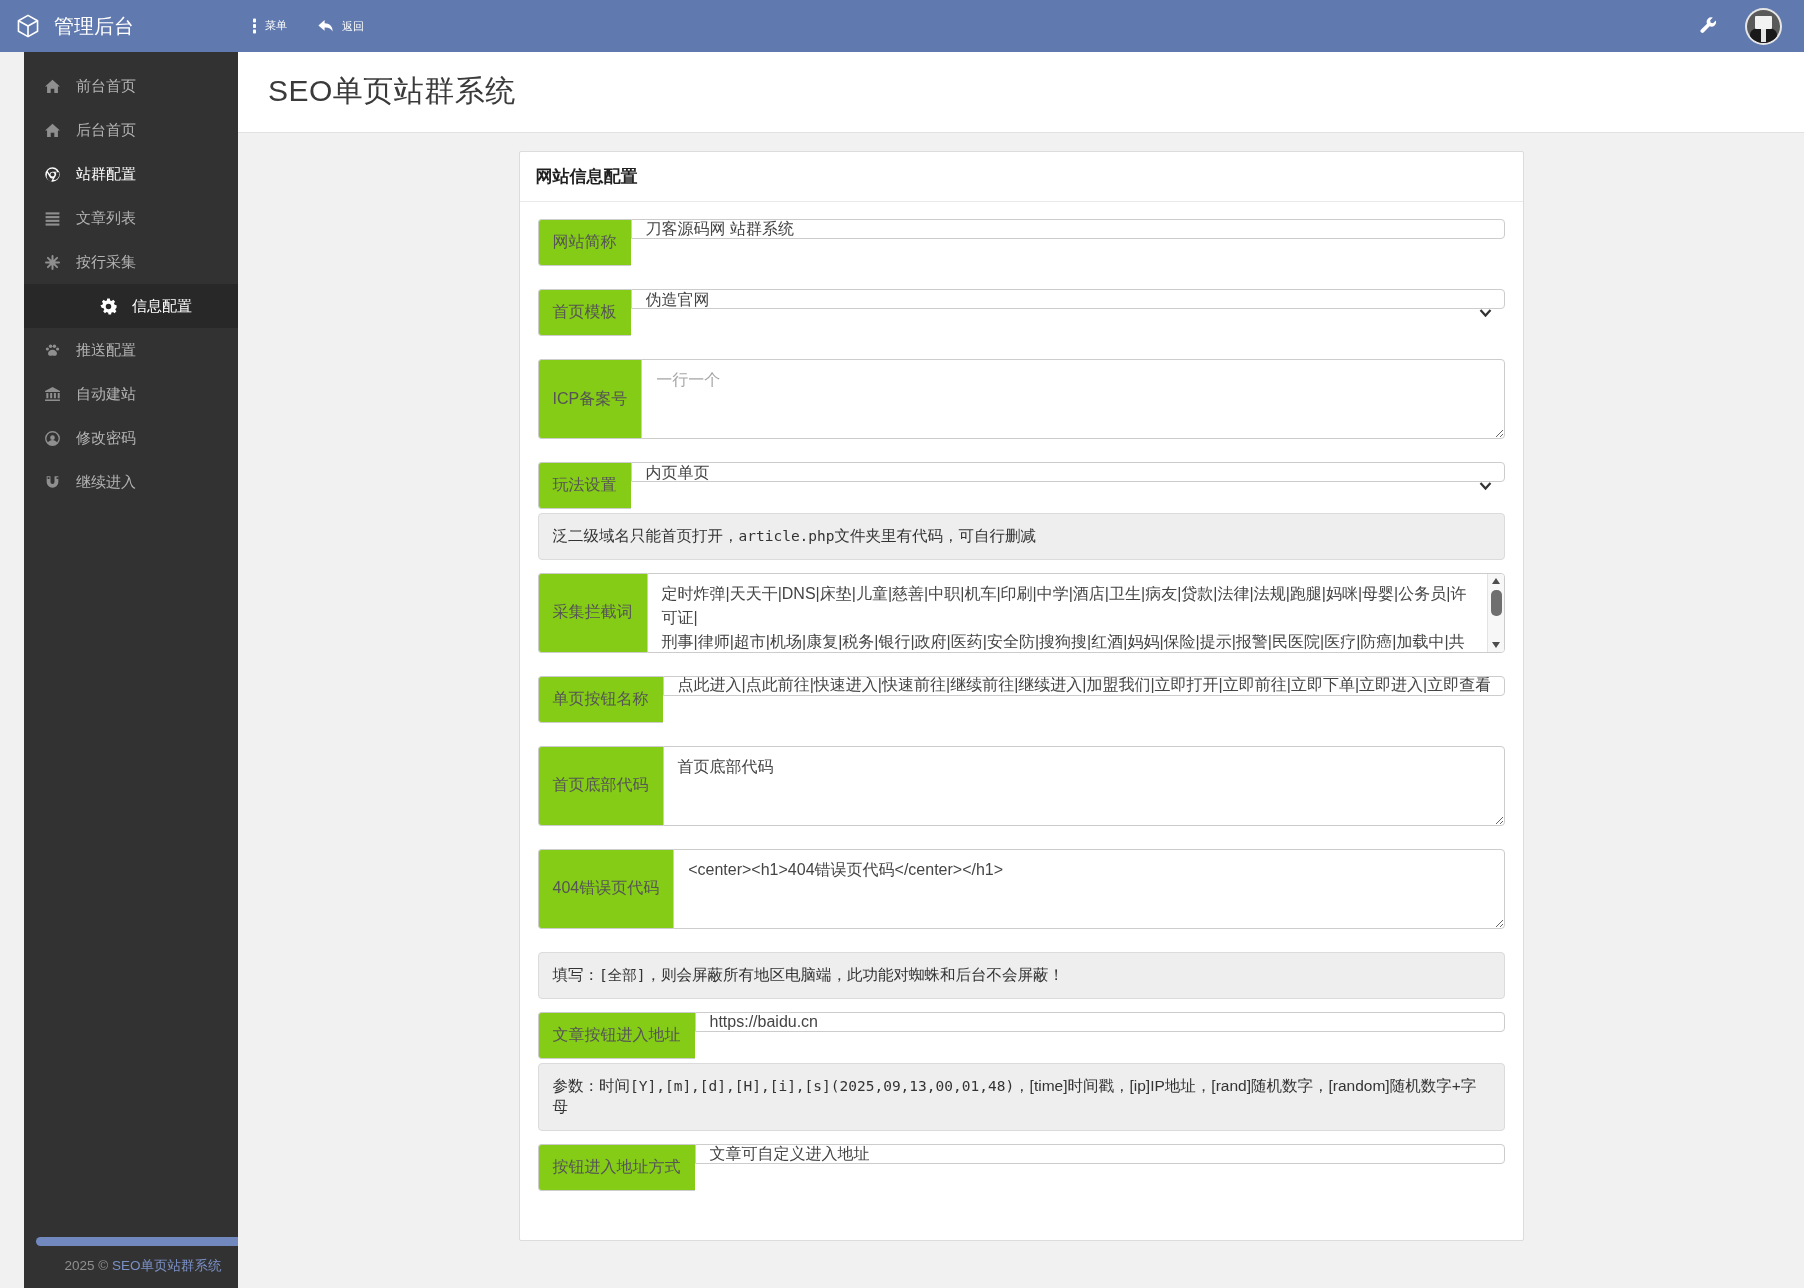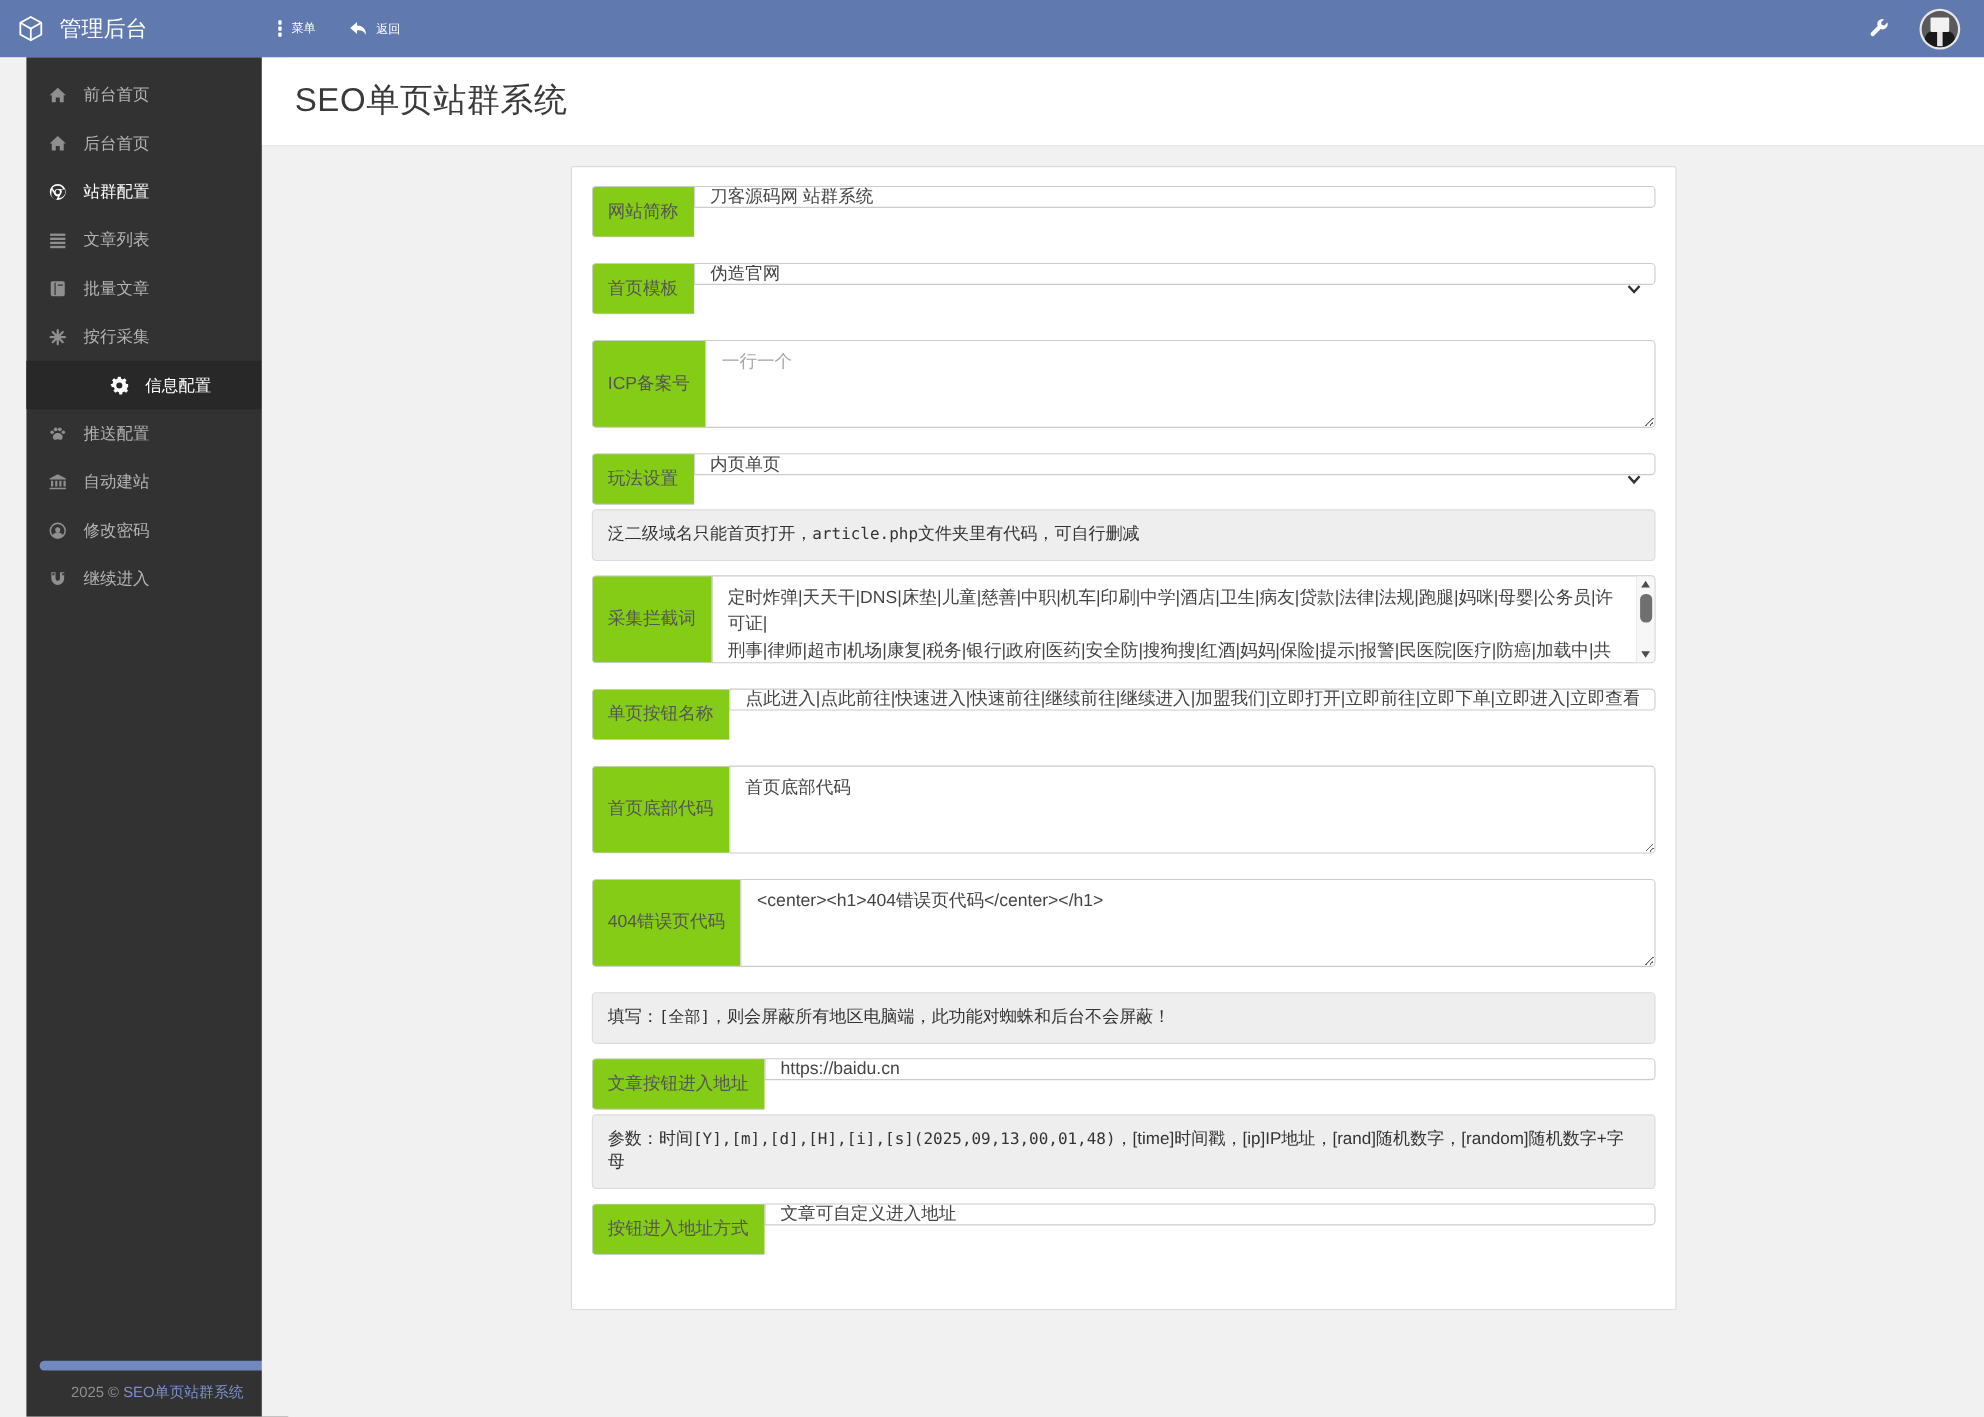--- a/index.html
+++ b/index.html
@@ -133,26 +133,20 @@
     <li>
       <svg viewBox="0 0 16 16">
           <rect x="1.5" y="2.2" width="13" height="2"></rect>
           <rect x="1.5" y="5.7" width="13" height="2"></rect>
           <rect x="1.5" y="9.2" width="13" height="2"></rect>
           <rect x="1.5" y="12.7" width="13" height="2"></rect>
         </svg>
       <span>文章列表</span>
     </li>
     <li>
-      <svg viewBox="0 0 16 16">
-          <path d="M3.5 1.5h9A1.5 1.5 0 0 1 14 3v10a1.5 1.5 0 0 1-1.5 1.5h-9A1.5 1.5 0 0 1 2 13V3a1.5 1.5 0 0 1 1.5-1.5zm1.7 1.2v10.6h1V2.7h-1zm2.8 1.6v1.2h4.5V4.3H8z"></path>
-        </svg>
-      <span>批量文章</span>
-    </li>
-    <li>
       <svg viewBox="0 0 17 17">
           <g>
             <rect x="7.5" y="1" width="2" height="15" rx="1"></rect>
             <rect x="7.5" y="1" width="2" height="15" rx="1" transform="rotate(45 8.5 8.5)"></rect>
             <rect x="7.5" y="1" width="2" height="15" rx="1" transform="rotate(90 8.5 8.5)"></rect>
             <rect x="7.5" y="1" width="2" height="15" rx="1" transform="rotate(135 8.5 8.5)"></rect>
             <circle cx="8.5" cy="8.5" r="3"></circle>
           </g>
         </svg>
       <span>按行采集</span>
@@ -197,20 +191,21 @@
     <span>2025 © </span><a>SEO单页站群系统</a>
   </div>
 </aside>
 
 <main class="main">
   <div class="page-head">
     <h1>SEO单页站群系统</h1>
   </div>
   <div class="content">
     <section class="card">
+      <div class="card-head">网站信息配置</div>
       <div class="card-body">
 
         <div class="fgroup">
           <div class="igroup">
             <span class="addon">网站简称</span>
             <input class="ctrl" value="刀客源码网 站群系统" style="">
           </div>
         </div>
 
         <div class="fgroup">

